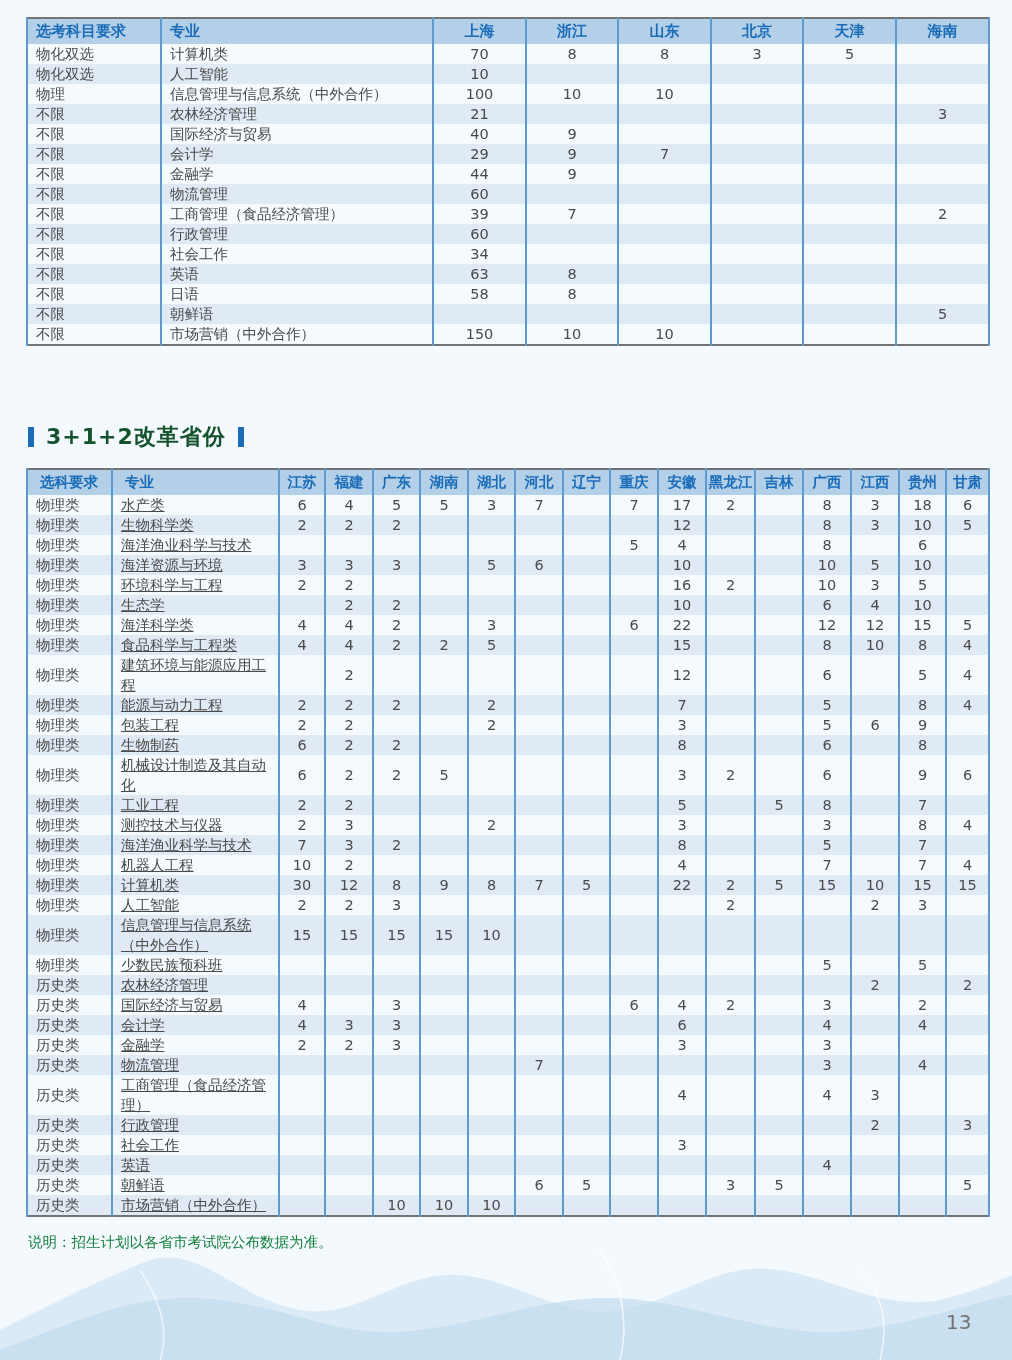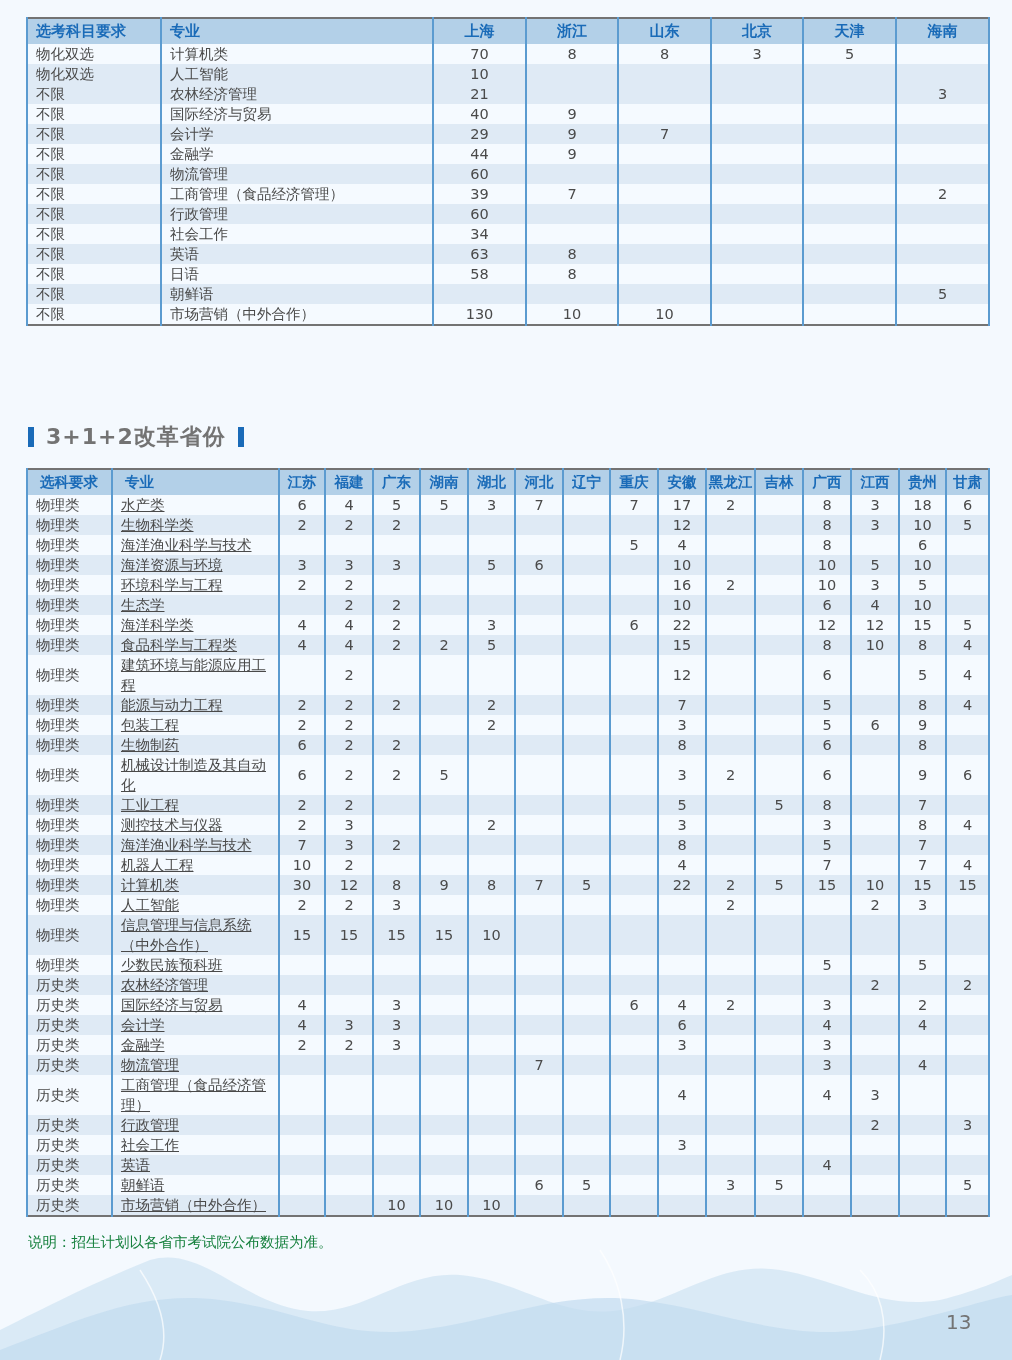--- a/index.html
+++ b/index.html
@@ -17,21 +17,21 @@
   #t1 td.num{text-align:center;}
   #t2{left:26px;top:468px;width:963px;}
   #t2 th{font-size:14.5px;}
   #t2 th.left{text-align:left;padding-left:12px;}
   #t2 td{padding-left:8px;}
   #t2 td.num{padding:0 0 0 0;text-align:center;}
   #t2 tr.tall td{height:40px;line-height:20px;white-space:normal;}
   #t2 td.major{white-space:normal;line-height:20px;text-decoration:underline;}
   .section-title{position:absolute;left:28px;top:420px;height:34px;display:flex;align-items:center;z-index:1;}
   .bar{display:inline-block;width:6px;height:20px;background:#1a6bb8;}
-  .title-text{font-size:22px;font-weight:bold;color:#737373;margin:0 12px;letter-spacing:1px;}
+  .title-text{font-size:22px;font-weight:bold;color:#14532d;margin:0 12px;letter-spacing:1px;}
   .note{position:absolute;left:28px;top:1233px;font-size:14.5px;color:#15803d;z-index:1;}
   .page-num{position:absolute;left:946px;top:1310px;font-size:20px;color:#737373;z-index:1;}
 </style>
 </head>
 <body>
 
 <svg class="waves" viewBox="0 0 1012 120" preserveAspectRatio="none">
   <path d="M0,90 C60,60 100,40 150,20 C200,5 240,60 300,70 C360,80 400,30 460,35 C520,40 560,80 620,70 C680,60 720,20 780,30 C840,40 880,70 940,60 C980,50 1000,40 1012,35 L1012,120 L0,120 Z" fill="#d3e6f4" opacity="0.8"></path>
   <path d="M0,110 C80,80 140,50 220,60 C300,70 340,100 420,90 C500,80 560,50 640,60 C720,70 780,100 860,90 C930,80 980,60 1012,55 L1012,120 L0,120 Z" fill="#c2dcef" opacity="0.7"></path>
   <path d="M140,30 C160,60 170,90 160,120" stroke="#ffffff" stroke-width="1.5" fill="none" opacity="0.7"></path>
@@ -76,20 +76,30 @@
       <tr class="even">
         <td>物化双选</td>
         <td>人工智能</td>
         <td class="num">10</td>
         <td class="num"></td>
         <td class="num"></td>
         <td class="num"></td>
         <td class="num"></td>
         <td class="num"></td>
       </tr>
+      <tr class="odd">
+        <td>物理</td>
+        <td>信息管理与信息系统（中外合作）</td>
+        <td class="num">100</td>
+        <td class="num">10</td>
+        <td class="num">10</td>
+        <td class="num"></td>
+        <td class="num"></td>
+        <td class="num"></td>
+      </tr>
       <tr class="even">
         <td>不限</td>
         <td>农林经济管理</td>
         <td class="num">21</td>
         <td class="num"></td>
         <td class="num"></td>
         <td class="num"></td>
         <td class="num"></td>
         <td class="num">3</td>
       </tr>
@@ -189,21 +199,21 @@
         <td class="num"></td>
         <td class="num"></td>
         <td class="num"></td>
         <td class="num"></td>
         <td class="num"></td>
         <td class="num">5</td>
       </tr>
       <tr class="odd">
         <td>不限</td>
         <td>市场营销（中外合作）</td>
-        <td class="num">130</td>
+        <td class="num">150</td>
         <td class="num">10</td>
         <td class="num">10</td>
         <td class="num"></td>
         <td class="num"></td>
         <td class="num"></td>
       </tr>
     </tbody>
 </table>
 
 <div class="section-title">

